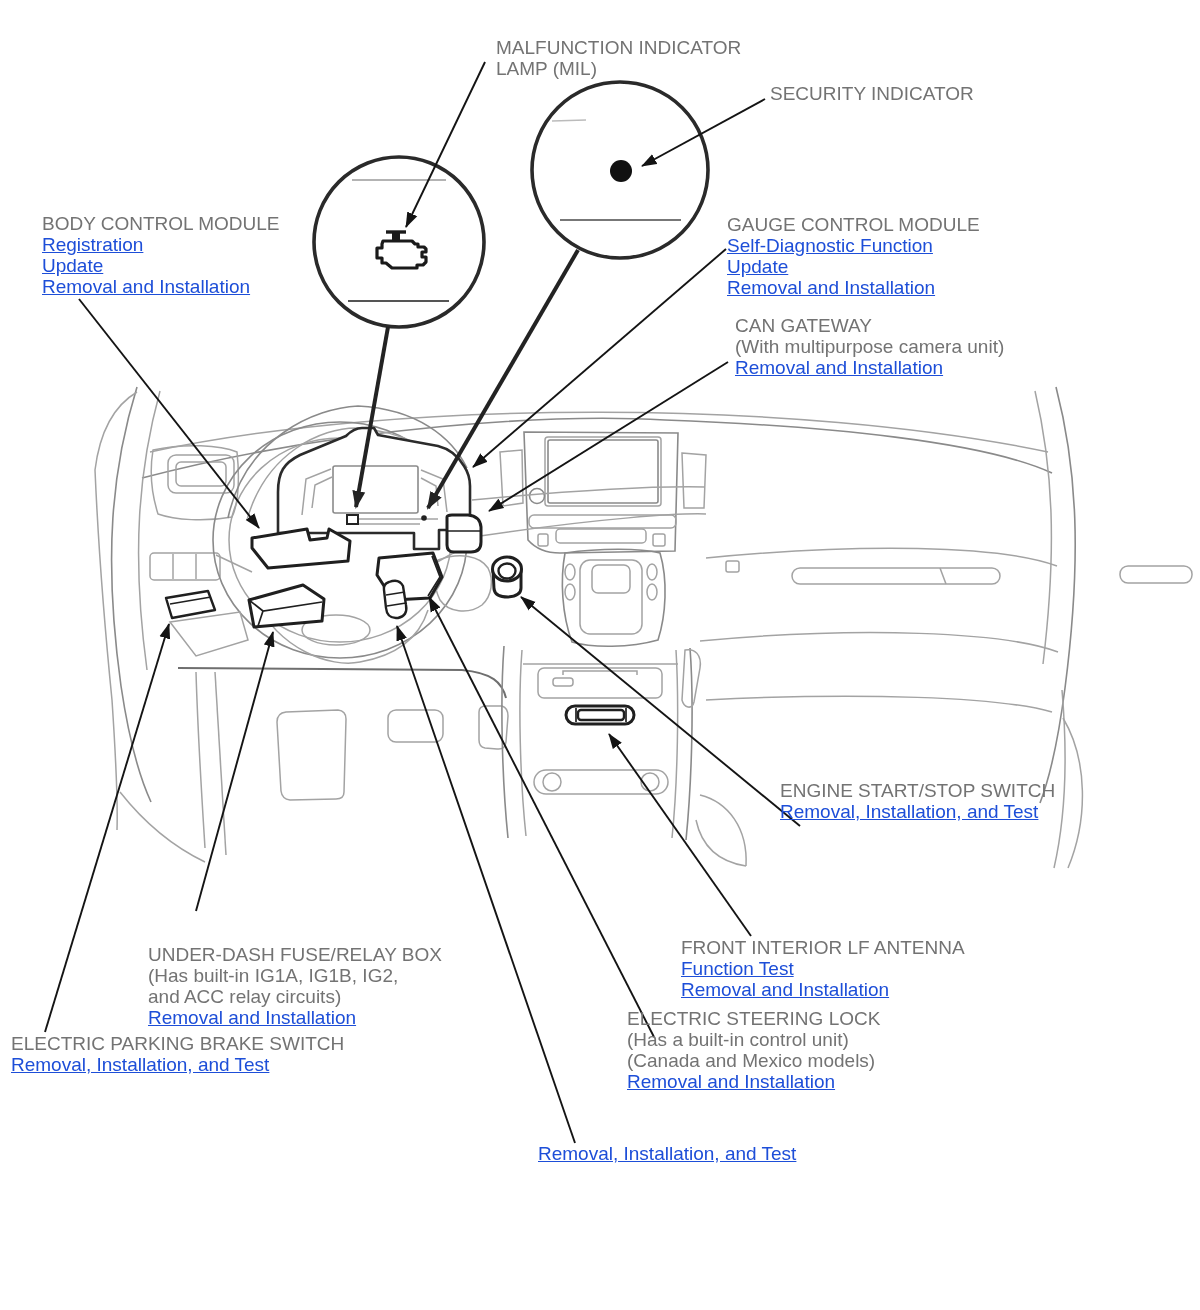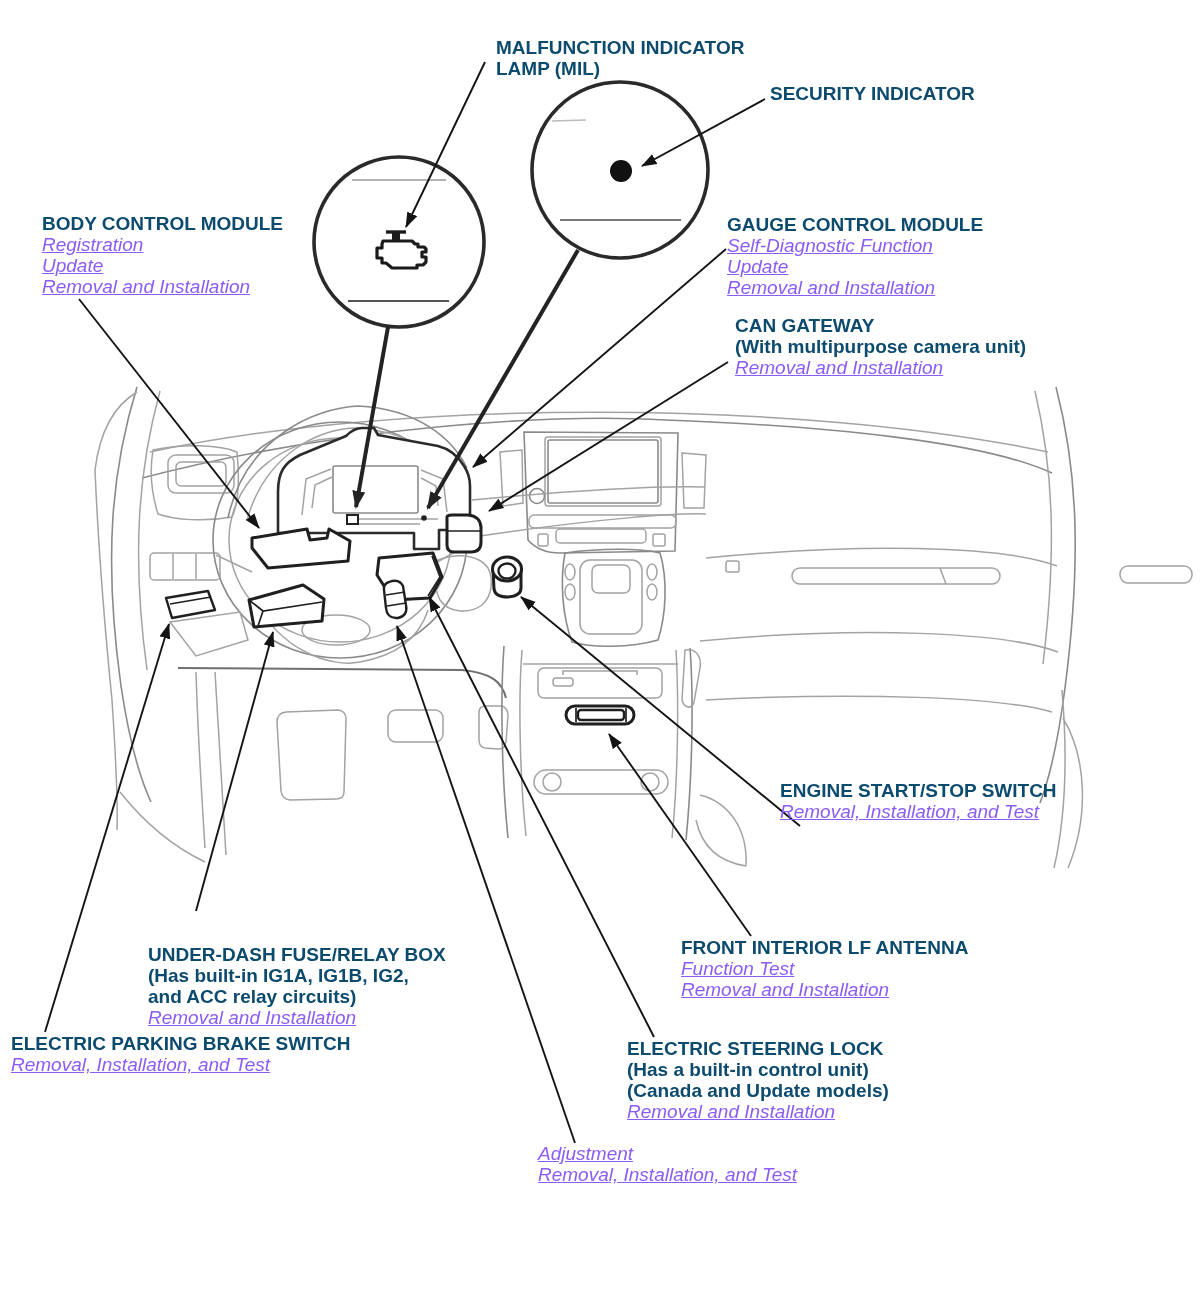--- a/index.html
+++ b/index.html
@@ -1,21 +1,21 @@
 <!DOCTYPE html>
 <html><head>
 <meta charset="utf-8">
 <style>
   html,body{margin:0;padding:0;background:#ffffff;}
   #stage{position:relative;width:1200px;height:1310px;background:#fff;overflow:hidden;
          font-family:"Liberation Sans",sans-serif;}
   #art{position:absolute;left:0;top:0;}
   .callout{position:absolute;font-size:19px;line-height:21px;color:#111;white-space:nowrap;}
-  .callout .t{font-weight:700;color:#0c4a6e;}
-  .callout a{display:block;color:#8b5cf6;text-decoration:underline;font-weight:400;cursor:pointer;font-style:italic;}
+  .callout .t{font-weight:400;color:#737373;}
+  .callout a{display:block;color:#1d4ed8;text-decoration:underline;font-weight:400;cursor:pointer;}
   svg .env{stroke:#a3a3a3;stroke-width:1.5;fill:none;}
   svg .env2{stroke:#8a8a8a;stroke-width:1.6;fill:none;}
   svg .envd{stroke:#6f6f6f;stroke-width:2;fill:none;}
   svg .bold{stroke:#1f1f1f;stroke-width:3;fill:#ffffff;stroke-linejoin:round;}
   svg .bold2{stroke:#1f1f1f;stroke-width:2.4;fill:#ffffff;stroke-linejoin:round;}
   svg .boldl{stroke:#1f1f1f;stroke-width:1.7;fill:none;}
   svg .lead{stroke:#141414;stroke-width:1.9;fill:none;}
   svg .conn{stroke:#232323;stroke-width:4;fill:none;}
   svg .circ{stroke:#2a2a2a;stroke-width:3.6;fill:#ffffff;}
 </style>
@@ -272,25 +272,24 @@
     <div class="t">(Has built-in IG1A, IG1B, IG2,</div>
     <div class="t">and ACC relay circuits)</div>
     <a>Removal and Installation</a>
   </div>
 
   <div class="callout" style="left:11px;top:1033px">
     <div class="t">ELECTRIC PARKING BRAKE SWITCH</div>
     <a>Removal, Installation, and Test</a>
   </div>
 
-  <div class="callout" style="left:627px;top:1038px">
+  <div class="callout" style="left:627px;top:1008px">
     <div class="t">ELECTRIC STEERING LOCK</div>
     <div class="t">(Has a built-in control unit)</div>
-    <div class="t">(Canada and Update models)</div>
+    <div class="t">(Canada and Mexico models)</div>
     <a>Removal and Installation</a>
   </div>
 
   <div class="callout" style="left:538px;top:1143px">
-    <a>Adjustment</a>
     <a>Removal, Installation, and Test</a>
   </div>
 
 </div>
 
 </body></html>

